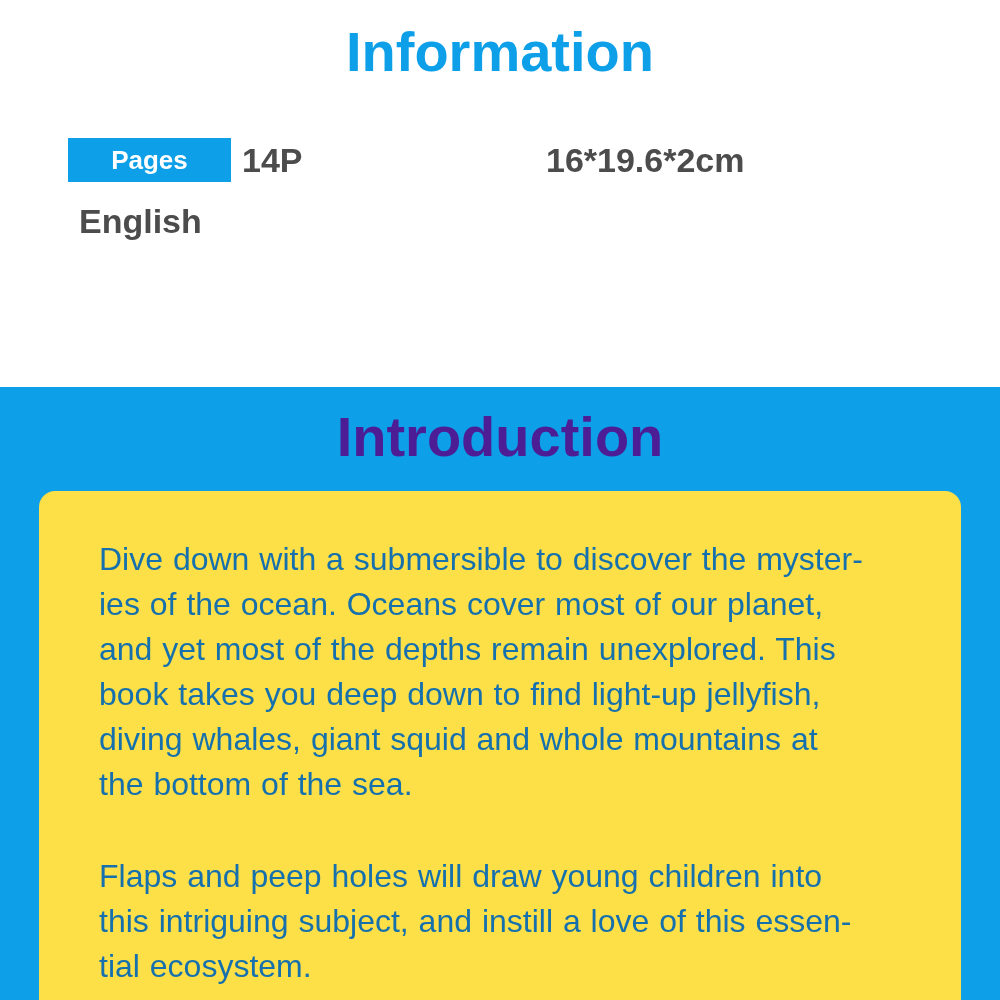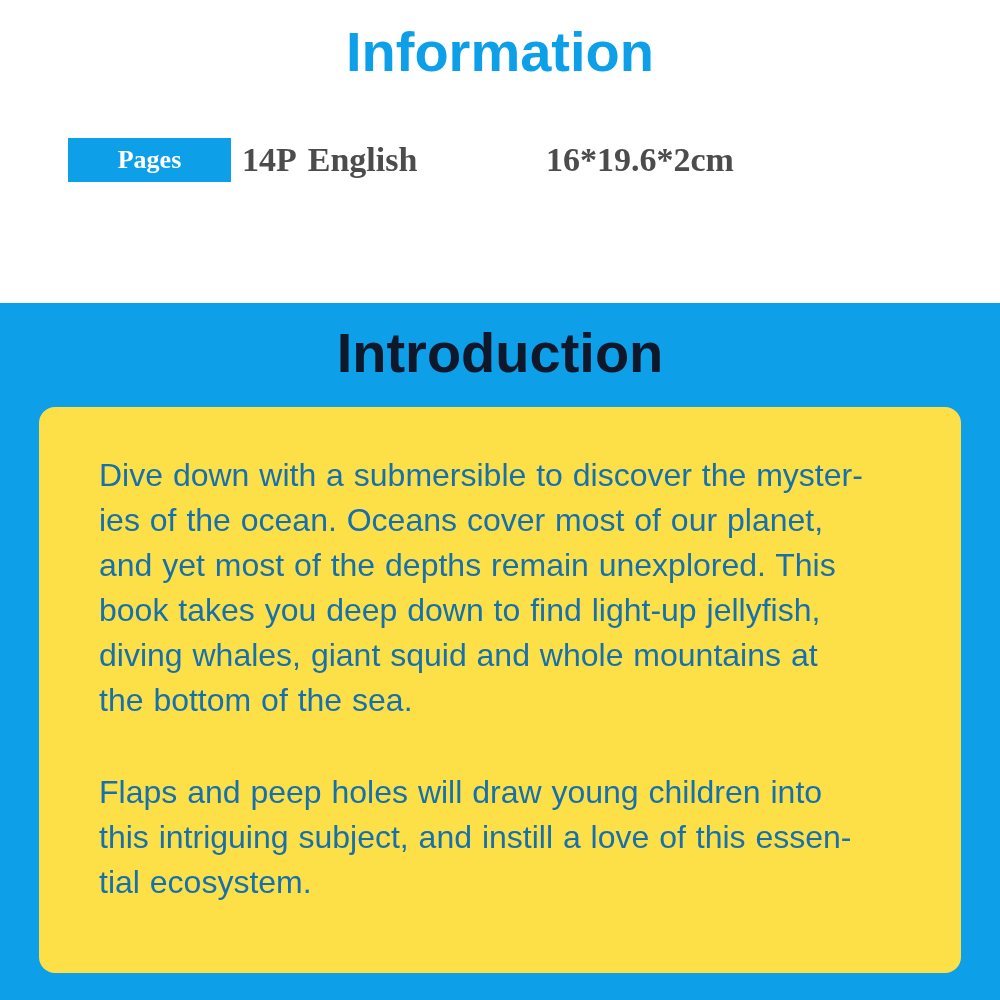--- a/index.html
+++ b/index.html
@@ -11,38 +11,38 @@
   html, body { margin: 0; padding: 0; }
   body {
     width: 1000px;
     height: 1000px;
     background: #ffffff;
     font-family: "Liberation Sans", sans-serif;
     overflow: hidden;
   }
   
   .top {
-    height: 303px;
+    height: 387px;
     padding-top: 20px;
   }
   .page-title {
     margin: 0;
     text-align: center;
     font-size: 56px;
     line-height: 64px;
     font-weight: bold;
     color: var(--accent);
     letter-spacing: 0px;
   }
   .info-grid {
     display: flex;
     margin-top: 54px;
     padding-left: 68px;
   }
-  .info-col { display: flex; flex-direction: row; font-family: Liberation Serif, serif; }
+  .info-col { display: flex; flex-direction: column; }
   .info-col.left  { width: 467px; }
   .info-col.right { flex: 1; }
   .info-row {
     display: flex;
     align-items: center;
     height: 44px;
     margin-bottom: 17px;
   }
   .badge {
     background: var(--accent);
@@ -68,21 +68,21 @@
     height: 697px;
     background: var(--accent);
     padding-top: 18px;
   }
   .section-title {
     margin: 0;
     text-align: center;
     font-size: 56px;
     line-height: 64px;
     font-weight: bold;
-    color: #0f172a;
+    color: #4c1d95;
   }
   .intro-card {
     width: 922px;
     height: 566px;
     margin: 22px auto 0;
     background: #fde047;
     border-radius: 16px;
     padding: 46px 60px 0;
   }
   .intro-card p {

